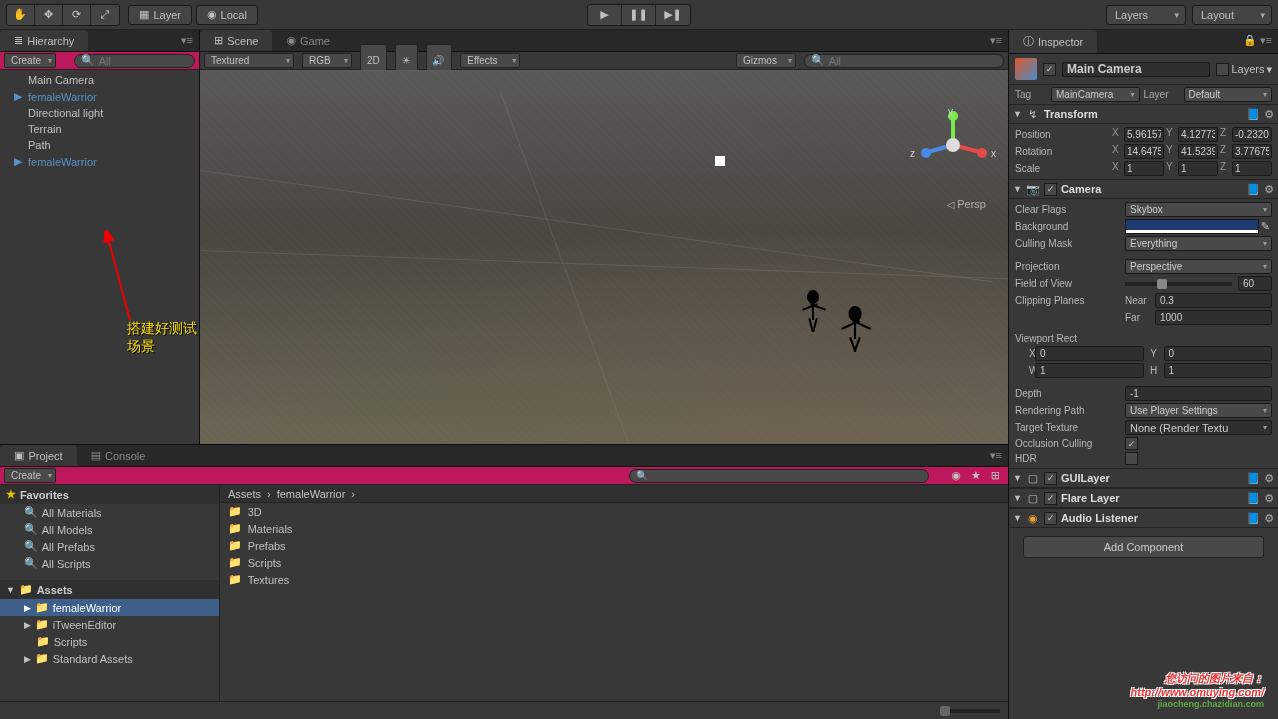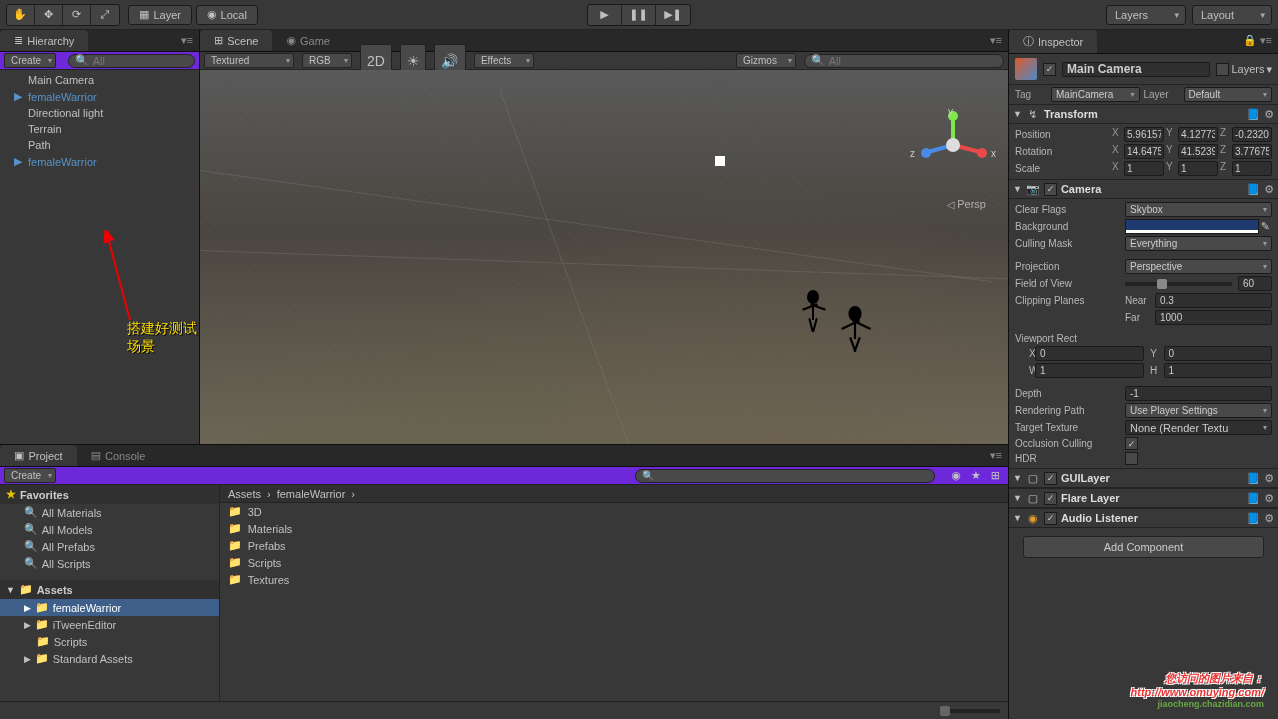--- a/index.html
+++ b/index.html
@@ -18,34 +18,34 @@
 .dd:after { content:"▾"; position:absolute; right:6px; font-size:9px; color:#aaa; }
 .main-body { display:flex; height:calc(100% - 30px); }
 .left-col { width:200px; display:flex; flex-direction:column; border-right:1px solid #0f0f0f; }
 .mid-col { flex:1; display:flex; flex-direction:column; }
 .right-col { width:270px; background:#383838; border-left:1px solid #0f0f0f; overflow-y:auto; }
 .tabrow { display:flex; background:#282828; border-bottom:1px solid #0f0f0f; }
 .tab { padding:4px 14px; background:#282828; color:#888; display:flex; align-items:center; gap:4px; cursor:pointer; }
 .tab.active { background:#383838; color:#c0c0c0; border-top-left-radius:4px; border-top-right-radius:4px; }
 .tab .ic { font-size:11px; }
 .panel-opts { margin-left:auto; padding:4px 6px; color:#888; cursor:pointer; }
-.subbar { height:18px; background:#6d28d9; border-bottom:1px solid #232323; display:flex; align-items:center; padding:0 4px; gap:12px; }
+.subbar { height:18px; background:#be185d; border-bottom:1px solid #232323; display:flex; align-items:center; padding:0 4px; gap:18px; }
 .mini-dd { height:15px; padding:0 14px 0 6px; background:#494949; border:1px solid #222; border-radius:2px; position:relative; display:flex; align-items:center; font-size:10px; cursor:pointer; }
 .mini-dd:after { content:"▾"; position:absolute; right:3px; font-size:8px; color:#999; }
 .search-mini { flex:1; background:#494949; border:1px solid #222; border-radius:8px; height:14px; padding:0 6px; color:#888; font-size:10px; display:flex; align-items:center; }
 .hierarchy-list { flex:1; background:#383838; padding-top:2px; position:relative; }
 .h-item { padding:2px 4px 2px 14px; cursor:pointer; display:flex; align-items:center; gap:4px; }
 .h-item.blue { color:#5793c9; }
 .h-item .exp-hold { width:10px; display:inline-block; }
 .annotation { position:absolute; top:250px; left:127px; color:#ffde00; font-size:14px; font-weight:normal; text-shadow:1px 1px 0 #000; }
 .arrow-svg { position:absolute; top:160px; left:100px; }
 .scene-area { flex:1; position:relative; background:#484848; overflow:hidden; }
 .scene-toolbar { height:18px; background:#383838; border-bottom:1px solid #232323; display:flex; align-items:center; padding:0 4px; gap:8px; }
 .scene-toolbar .mini-dd { min-width:90px; }
-.tog-sm { padding:16px 6px; height:15px; display:flex; align-items:center; background:#494949; border:1px solid #222; border-radius:2px; font-size:14px; cursor:pointer; }
+.tog-sm { padding:16px 6px; height:15px; display:flex; align-items:center; background:#494949; border:1px solid #222; border-radius:2px; font-size:10px; cursor:pointer; }
 .viewport { flex:1; position:relative; background:linear-gradient(180deg,#5a5a5a 0%,#4a4640 25%,#6b6455 55%, #756d5e 100%); overflow:hidden; }
 .terrain-overlay { position:absolute; inset:0; background:
   radial-gradient(ellipse at 30% 70%, rgba(90,100,60,0.3) 0%, transparent 40%),
   radial-gradient(ellipse at 70% 60%, rgba(110,95,75,0.4) 0%, transparent 50%),
   repeating-linear-gradient(45deg, rgba(0,0,0,0.02) 0px, transparent 3px, rgba(255,255,255,0.01) 6px);
 }
 .wire-line { position:absolute; background:#888; height:1px; transform-origin:left center; opacity:0.3; }
 .handle-box { position:absolute; width:10px; height:10px; background:#fff; left:515px; top:86px; }
 .gizmo { position:absolute; right:20px; top:40px; width:70px; height:70px; }
 .gizmo-label { position:absolute; color:#ccc; font-size:10px; }

